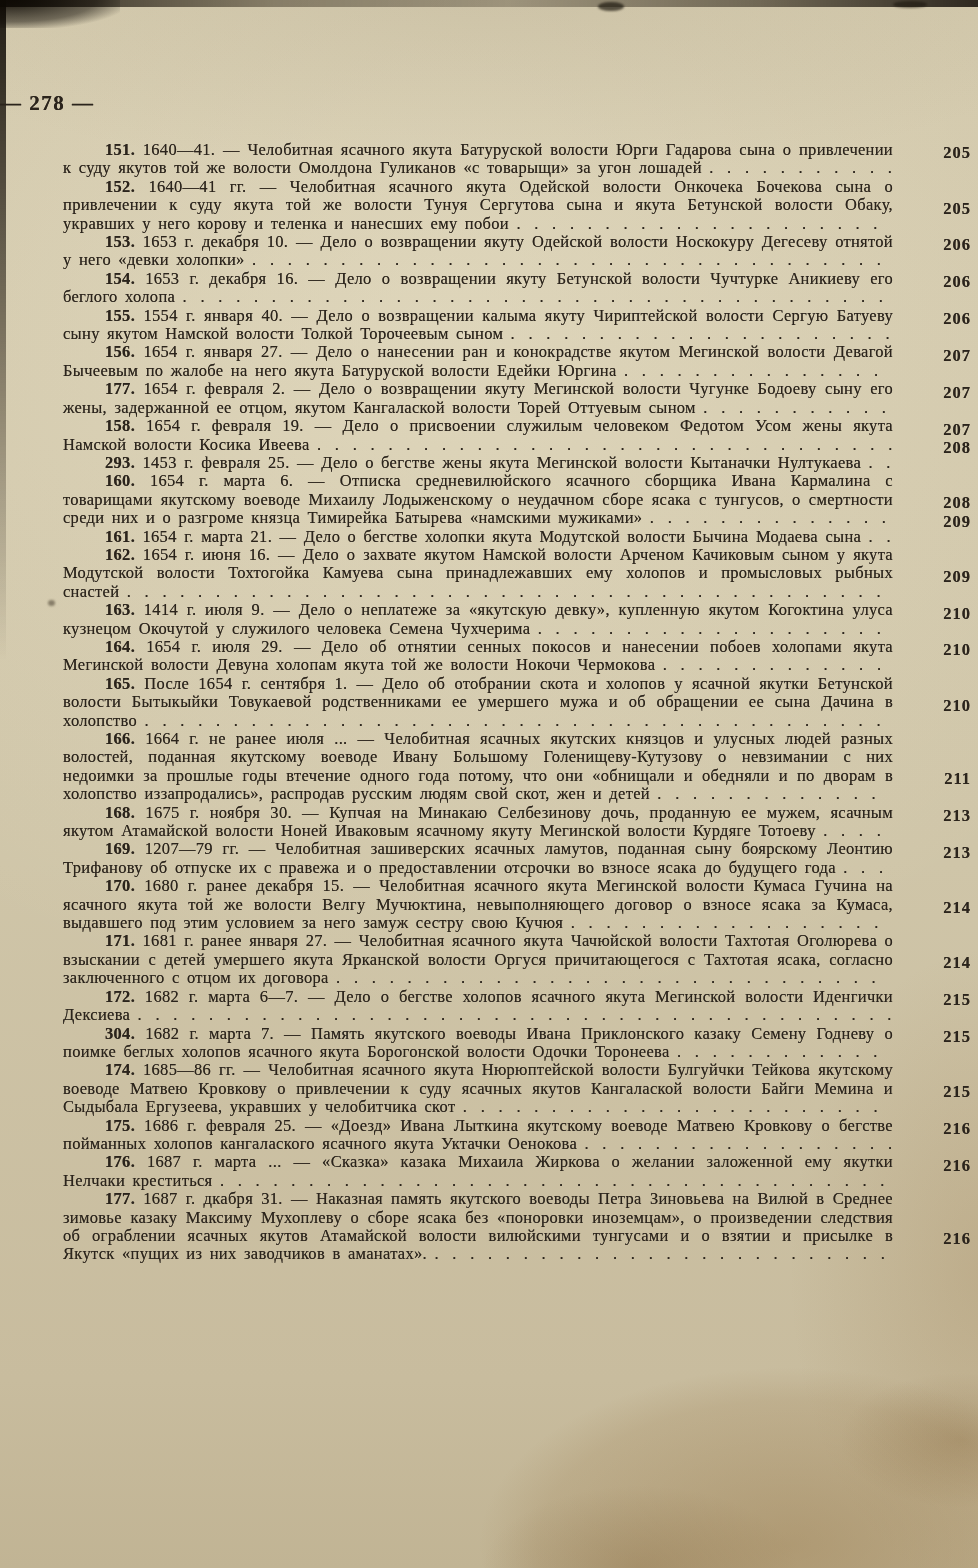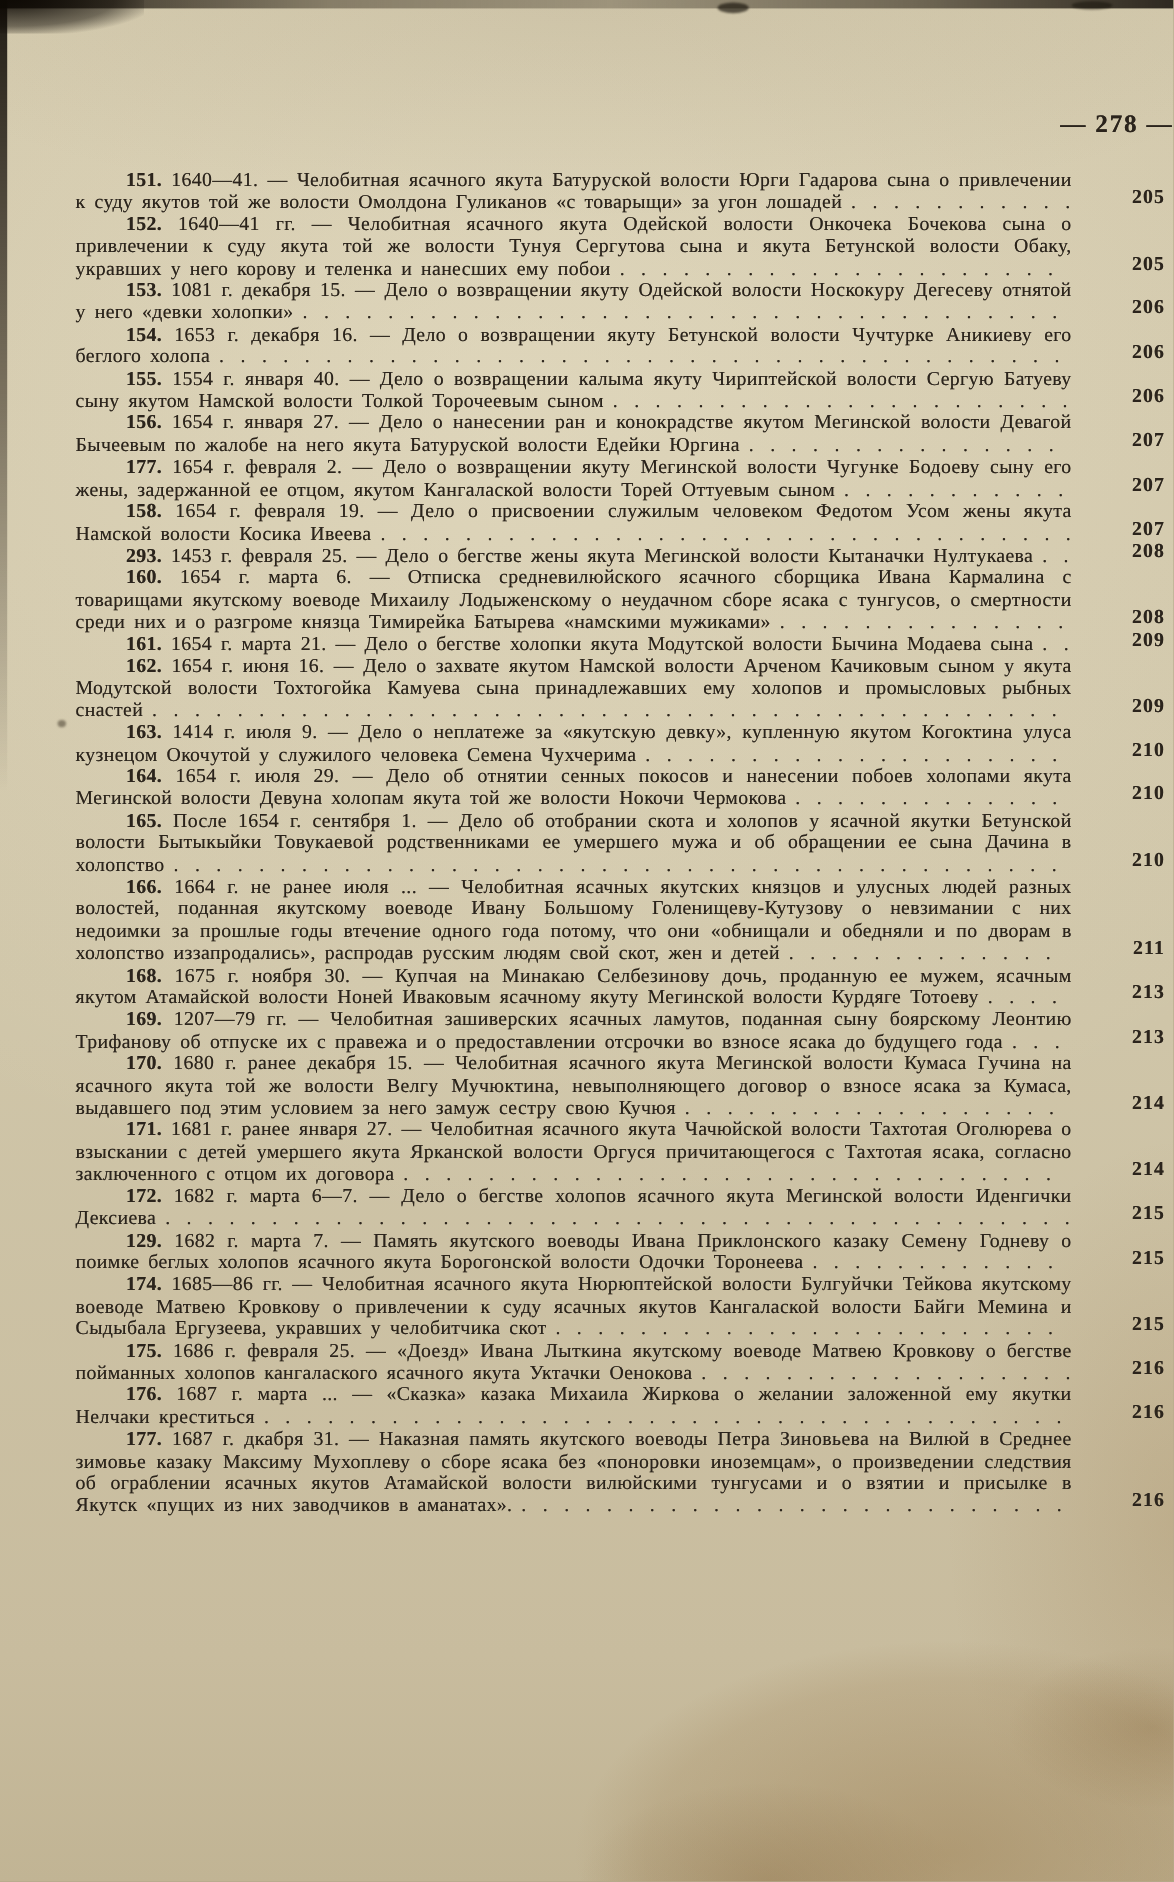--- a/index.html
+++ b/index.html
@@ -38,36 +38,36 @@
     background:linear-gradient(180deg, rgba(14,10,5,.9) 0%, rgba(30,22,12,.5) 50%, transparent 100%);
     filter:blur(.5px);
   }
   .speck{position:absolute;border-radius:50%;filter:blur(1px);}
   .speck-a{top:2px;left:598px;width:26px;height:9px;background:rgba(20,15,8,.65);}
   .speck-b{top:1px;left:893px;width:34px;height:7px;background:rgba(20,15,8,.5);}
   .speck-c{top:600px;left:48px;width:7px;height:6px;background:rgba(40,30,18,.45);}
   
   .page-header{
     position:absolute;top:91px;left:0;width:100%;
-    text-align:right;font-size:21px;font-weight:bold;letter-spacing:1.5px;
+    text-align:left;font-size:21px;font-weight:bold;letter-spacing:1.5px;
     text-shadow:0 0 .5px rgba(43,36,28,.8);
   }
   
   .toc{position:absolute;left:63px;top:141px;width:910px;}
   .entry{
     position:relative;margin:0;padding-right:80px;
     text-align:justify;text-indent:42px;
     font-size:16.5px;line-height:18.4px;
     letter-spacing:.3px;word-spacing:3px;
     text-shadow:0 0 .4px rgba(43,36,28,.65);
   }
   .num{font-weight:bold;}
   .leader{word-spacing:9px;}
   .pg{
-    position:absolute;right:2px;bottom:4px;
+    position:absolute;right:2px;bottom:15px;
     font-weight:bold;letter-spacing:1px;
     text-shadow:0 0 .4px rgba(43,36,28,.65);
   }
 </style>
 </head>
 <body>
 
 <div class="page">
   <div class="edge-top"></div>
   <div class="corner-blob"></div>
@@ -76,21 +76,21 @@
   <div class="speck speck-b"></div>
   <div class="speck speck-c"></div>
 
   <div class="page-header">— 278 —</div>
 
   <div class="toc">
   <p class="entry"><span class="num">151.</span> <span class="txt">1640—41. — Челобитная ясачного якута Батуруской волости Юрги Гадарова сына о привлечении к суду якутов той же волости Омолдона Гуликанов «с товарыщи» за угон лошадей</span> <span class="leader"> . . . . . . . . . . .</span><span class="pg">205</span></p>
 
   <p class="entry"><span class="num">152.</span> <span class="txt">1640—41 гг. — Челобитная ясачного якута Одейской волости Онкочека Бочекова сына о привлечении к суду якута той же волости Тунуя Сергутова сына и якута Бетунской волости Обаку, укравших у него корову и теленка и нанесших ему побои</span> <span class="leader"> . . . . . . . . . . . . . . . . . . . . .</span><span class="pg">205</span></p>
 
-  <p class="entry"><span class="num">153.</span> <span class="txt">1081 г. декабря 15. — Дело о возвращении якуту Одейской волости Носкокуру Дегесеву отнятой у него «девки холопки»</span> <span class="leader"> . . . . . . . . . . . . . . . . . . . . . . . . . . . . . . . . . . . .</span><span class="pg">206</span></p>
+  <p class="entry"><span class="num">153.</span> <span class="txt">1653 г. декабря 10. — Дело о возвращении якуту Одейской волости Носкокуру Дегесеву отнятой у него «девки холопки»</span> <span class="leader"> . . . . . . . . . . . . . . . . . . . . . . . . . . . . . . . . . . . .</span><span class="pg">206</span></p>
 
   <p class="entry"><span class="num">154.</span> <span class="txt">1653 г. декабря 16. — Дело о возвращении якуту Бетунской волости Чучтурке Аникиеву его беглого холопа</span> <span class="leader"> . . . . . . . . . . . . . . . . . . . . . . . . . . . . . . . . . . . . . . . .</span><span class="pg">206</span></p>
 
   <p class="entry"><span class="num">155.</span> <span class="txt">1554 г. января 40. — Дело о возвращении калыма якуту Чириптейской волости Сергую Батуеву сыну якутом Намской волости Толкой Торочеевым сыном</span> <span class="leader"> . . . . . . . . . . . . . . . . . . . . . .</span><span class="pg">206</span></p>
 
   <p class="entry"><span class="num">156.</span> <span class="txt">1654 г. января 27. — Дело о нанесении ран и конокрадстве якутом Мегинской волости Девагой Бычеевым по жалобе на него якута Батуруской волости Едейки Юргина</span> <span class="leader"> . . . . . . . . . . . . . . .</span><span class="pg">207</span></p>
 
   <p class="entry"><span class="num">177.</span> <span class="txt">1654 г. февраля 2. — Дело о возвращении якуту Мегинской волости Чугунке Бодоеву сыну его жены, задержанной ее отцом, якутом Кангалаской волости Торей Оттуевым сыном</span> <span class="leader"> . . . . . . . . . . .</span><span class="pg">207</span></p>
 
   <p class="entry"><span class="num">158.</span> <span class="txt">1654 г. февраля 19. — Дело о присвоении служилым человеком Федотом Усом жены якута Намской волости Косика Ивеева</span> <span class="leader"> . . . . . . . . . . . . . . . . . . . . . . . . . . . . . . . . .</span><span class="pg">207</span></p>
@@ -115,21 +115,21 @@
   <p class="entry"><span class="num">168.</span> <span class="txt">1675 г. ноября 30. — Купчая на Минакаю Селбезинову дочь, проданную ее мужем, ясачным якутом Атамайской волости Ноней Иваковым ясачному якуту Мегинской волости Курдяге Тотоеву</span> <span class="leader"> . . . .</span><span class="pg">213</span></p>
 
   <p class="entry"><span class="num">169.</span> <span class="txt">1207—79 гг. — Челобитная зашиверских ясачных ламутов, поданная сыну боярскому Леонтию Трифанову об отпуске их с правежа и о предоставлении отсрочки во взносе ясака до будущего года</span> <span class="leader"> . . .</span><span class="pg">213</span></p>
 
   <p class="entry"><span class="num">170.</span> <span class="txt">1680 г. ранее декабря 15. — Челобитная ясачного якута Мегинской волости Кумаса Гучина на ясачного якута той же волости Велгу Мучюктина, невыполняющего договор о взносе ясака за Кумаса, выдавшего под этим условием за него замуж сестру свою Кучюя</span> <span class="leader"> . . . . . . . . . . . . . . . . . .</span><span class="pg">214</span></p>
 
   <p class="entry"><span class="num">171.</span> <span class="txt">1681 г. ранее января 27. — Челобитная ясачного якута Чачюйской волости Тахтотая Оголюрева о взыскании с детей умершего якута Ярканской волости Оргуся причитающегося с Тахтотая ясака, согласно заключенного с отцом их договора</span> <span class="leader"> . . . . . . . . . . . . . . . . . . . . . . . . . . . . . . .</span><span class="pg">214</span></p>
 
   <p class="entry"><span class="num">172.</span> <span class="txt">1682 г. марта 6—7. — Дело о бегстве холопов ясачного якута Мегинской волости Иденгички Дексиева</span> <span class="leader"> . . . . . . . . . . . . . . . . . . . . . . . . . . . . . . . . . . . . . . . . . . .</span><span class="pg">215</span></p>
 
-  <p class="entry"><span class="num">129.</span> <span class="txt">1682 г. марта 7. — Память якутского воеводы Ивана Приклонского казаку Семену Годневу о поимке беглых холопов ясачного якута Борогонской волости Одочки Торонеева</span> <span class="leader"> . . . . . . . . . . . .</span><span class="pg">215</span></p>
+  <p class="entry"><span class="num">304.</span> <span class="txt">1682 г. марта 7. — Память якутского воеводы Ивана Приклонского казаку Семену Годневу о поимке беглых холопов ясачного якута Борогонской волости Одочки Торонеева</span> <span class="leader"> . . . . . . . . . . . .</span><span class="pg">215</span></p>
 
   <p class="entry"><span class="num">174.</span> <span class="txt">1685—86 гг. — Челобитная ясачного якута Нюрюптейской волости Булгуйчки Тейкова якутскому воеводе Матвею Кровкову о привлечении к суду ясачных якутов Кангалаской волости Байги Мемина и Сыдыбала Ергузеева, укравших у челобитчика скот</span> <span class="leader"> . . . . . . . . . . . . . . . . . . . . . . . .</span><span class="pg">215</span></p>
 
   <p class="entry"><span class="num">175.</span> <span class="txt">1686 г. февраля 25. — «Доезд» Ивана Лыткина якутскому воеводе Матвею Кровкову о бегстве пойманных холопов кангалаского ясачного якута Уктачки Оенокова</span> <span class="leader"> . . . . . . . . . . . . . . . . . .</span><span class="pg">216</span></p>
 
   <p class="entry"><span class="num">176.</span> <span class="txt">1687 г. марта ... — «Сказка» казака Михаила Жиркова о желании заложенной ему якутки Нелчаки креститься</span> <span class="leader"> . . . . . . . . . . . . . . . . . . . . . . . . . . . . . . . . . . . . . .</span><span class="pg">216</span></p>
 
   <p class="entry"><span class="num">177.</span> <span class="txt">1687 г. дкабря 31. — Наказная память якутского воеводы Петра Зиновьева на Вилюй в Среднее зимовье казаку Максиму Мухоплеву о сборе ясака без «поноровки иноземцам», о произведении следствия об ограблении ясачных якутов Атамайской волости вилюйскими тунгусами и о взятии и присылке в Якутск «пущих из них заводчиков в аманатах».</span> <span class="leader"> . . . . . . . . . . . . . . . . . . . . . . . . . .</span><span class="pg">216</span></p>
 </div>
 </div>

